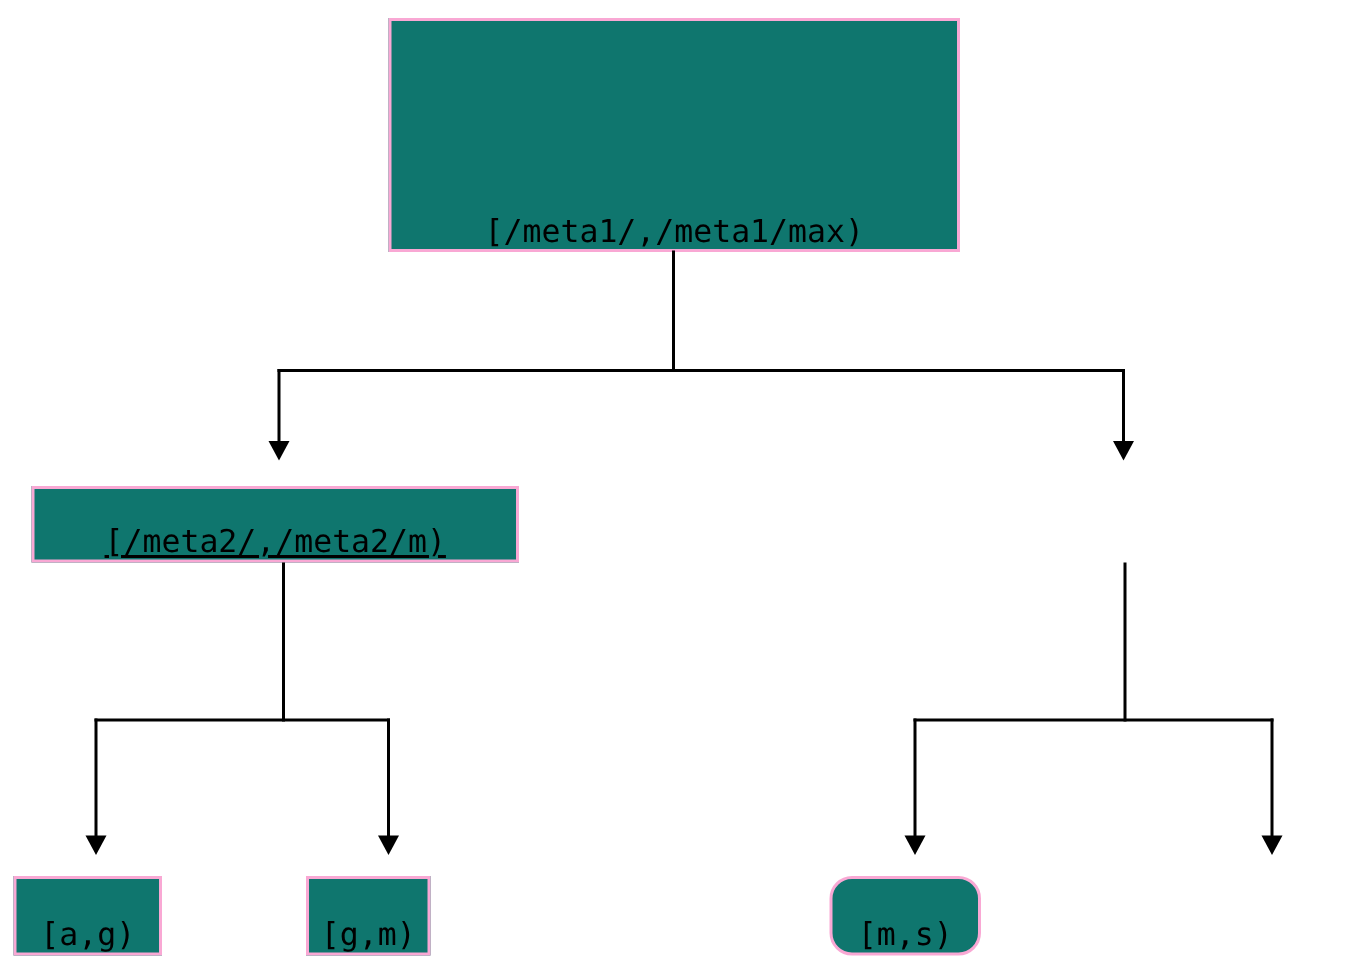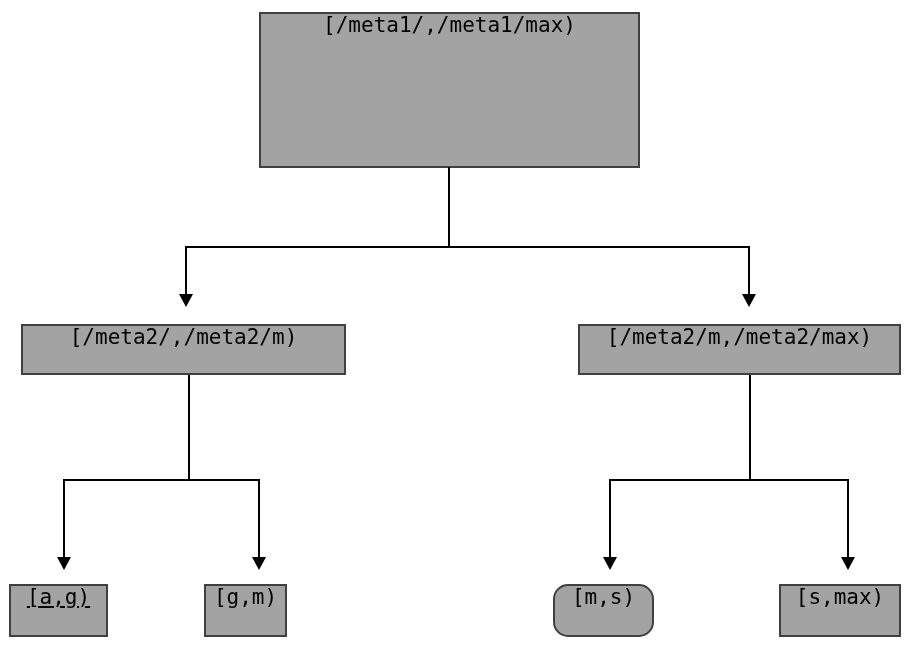--- a/index.html
+++ b/index.html
@@ -16,24 +16,24 @@
   }
   #diagram-root {
     position: relative;
     width: 912px;
     height: 652px;
     background: #ffffff;
   }
   .node {
     position: absolute;
     box-sizing: border-box;
-    border: 2px solid #404040;
-    background: #a3a3a3;
+    border: 2px solid #f9a8d4;
+    background: #0f766e;
     display: flex;
-    align-items: flex-start;
+    align-items: flex-end;
     justify-content: center;
     text-align: center;
     white-space: nowrap;
     letter-spacing: 0px;
   }
   .node-label {
     display: block;
     line-height: 1.1;
   }
   .node-root {
@@ -42,34 +42,35 @@
     width: 381px;
     height: 156px;
     font-size: 21px;
   }
   .node-mid-left {
     left: 21px;
     top: 324px;
     width: 325px;
     height: 51px;
     font-size: 21px;
+    text-decoration: underline;
   }
   .node-mid-right {
     left: 578px;
     top: 324px;
     width: 323px;
     height: 51px;
     font-size: 21px;
   }
   .node-leaf {
     height: 53px;
     font-size: 21px;
     top: 584px;
   }
-  .node-leaf-1 { left: 9px;   width: 99px; text-decoration: underline; }
+  .node-leaf-1 { left: 9px;   width: 99px; }
   .node-leaf-2 { left: 204px; width: 83px; }
   .node-leaf-3 { left: 553px; width: 101px; border-radius: 15px; }
   .node-leaf-4 { left: 779px; width: 122px; }
 
   .edge-v, .edge-h {
     position: absolute;
     background: #000000;
   }
   .edge-v { width: 2px; }
   .edge-h { height: 2px; }
@@ -96,23 +97,20 @@
   <div class="edge-h" style="left:185px; top:246px; width:565px;"></div>
   <div class="edge-v" style="left:185px; top:246px; height:49px;"></div>
   <div class="edge-v" style="left:748px; top:246px; height:49px;"></div>
   <div class="arrowhead" style="left:179px; top:294px;"></div>
   <div class="arrowhead" style="left:742px; top:294px;"></div>
 
   <div class="node node-mid-left">
     <span class="node-label">[/meta2/,/meta2/m)</span>
   </div>
 
-  <div class="node node-mid-right">
-    <span class="node-label">[/meta2/m,/meta2/max)</span>
-  </div>
 
   <div class="edge-v" style="left:188px; top:375px; height:106px;"></div>
   <div class="edge-h" style="left:63px; top:479px; width:197px;"></div>
   <div class="edge-v" style="left:63px; top:479px; height:79px;"></div>
   <div class="edge-v" style="left:258px; top:479px; height:79px;"></div>
   <div class="arrowhead" style="left:57px; top:557px;"></div>
   <div class="arrowhead" style="left:252px; top:557px;"></div>
 
   <div class="edge-v" style="left:749px; top:375px; height:106px;"></div>
   <div class="edge-h" style="left:609px; top:479px; width:240px;"></div>
@@ -123,17 +121,14 @@
 
   <div class="node node-leaf node-leaf-1">
     <span class="node-label">[a,g)</span>
   </div>
   <div class="node node-leaf node-leaf-2">
     <span class="node-label">[g,m)</span>
   </div>
   <div class="node node-leaf node-leaf-3">
     <span class="node-label">[m,s)</span>
   </div>
-  <div class="node node-leaf node-leaf-4">
-    <span class="node-label">[s,max)</span>
-  </div>
 
 </div>
 
 </body></html>

